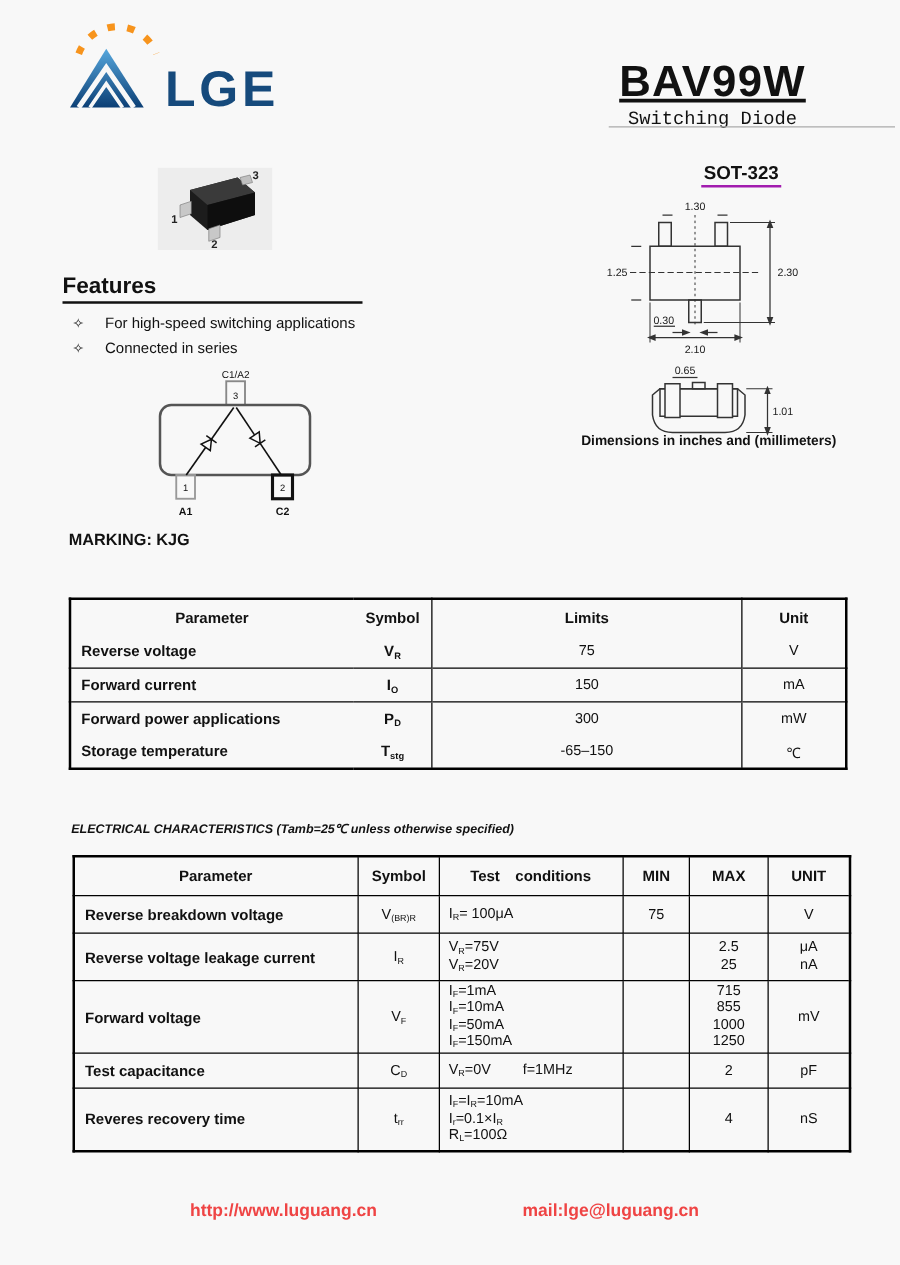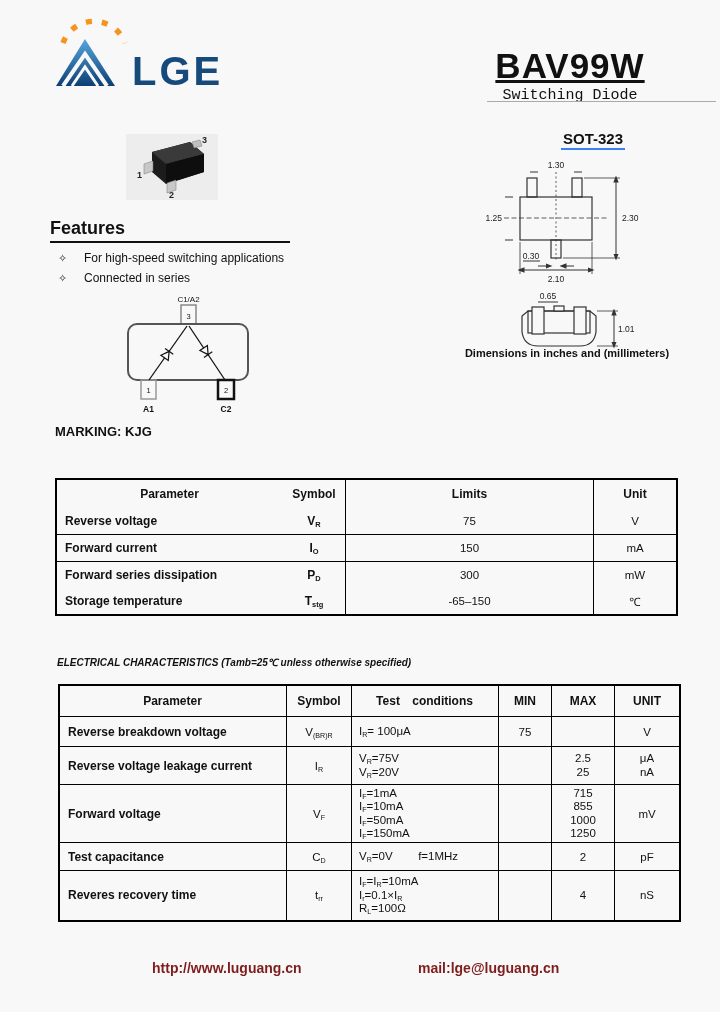--- a/index.html
+++ b/index.html
@@ -16,21 +16,21 @@
   .title-block{left:440px;top:46px;width:260px;text-align:center;}
   .part-number{font-size:35px;font-weight:bold;letter-spacing:1px;margin:0;text-decoration:underline;}
   .part-subtitle{font-size:15px;margin-top:1px;font-family:Liberation Mono, monospace;}
   .title-rule{left:487px;top:101px;width:229px;height:1px;background:#aaa;}
   
   .features-heading{left:50px;top:218px;font-size:18px;font-weight:bold;}
   .features-rule{left:50px;top:241px;width:240px;height:2px;background:#111;}
   .feature-item{left:58px;font-size:12px;display:flex;align-items:center;}
   .feature-bullet{font-size:11px;width:26px;color:#222;}
   .sot-heading{left:468px;top:130px;width:250px;text-align:center;font-size:15px;font-weight:bold;}
-  .sot-heading span{border-bottom:2px solid #3b82f6;padding:0 2px 1px;}
+  .sot-heading span{border-bottom:2px solid #a21caf;padding:0 2px 1px;}
   .drawing-caption{left:447px;top:347px;width:240px;text-align:center;font-size:11px;font-weight:bold;}
   .marking-line{left:55px;top:424px;font-size:13px;font-weight:bold;}
   .ratings-title{left:55px;top:452px;font-size:13px;font-weight:bold;}
   .elec-title{left:57px;top:655px;font-size:10px;font-weight:bold;font-style:italic;}
   
   table{border-collapse:collapse;table-layout:fixed;}
   .t1{left:55px;top:478px;width:610px;border:2px solid #000;font-size:12px;}
   .t1 th{font-size:12px;font-weight:bold;height:26px;}
   .t1 td{height:24px;}
   .t1 .c-param{width:225px;text-align:left;padding-left:8px;font-weight:bold;}
@@ -49,21 +49,21 @@
   .t2 .c{width:145px;text-align:left;padding-left:7px;}
   .t2 th.c{text-align:center;padding-left:0;word-spacing:9px;}
   .t2 .mn{width:50px;text-align:center;}
   .t2 .mx{width:60px;text-align:center;}
   .t2 .u{width:62px;text-align:center;}
   .t2 .ln{line-height:13.5px;white-space:pre-wrap;font-size:11.5px;}
   .t2 td{font-weight:normal;font-size:11.5px;}
   .t2 td.p{font-weight:bold;font-size:12px;}
   .r1{height:30px;} .r2{height:38px;} .r3{height:58px;} .r4{height:28px;} .r5{height:50px;}
   
-  .footer-link{top:960px;font-size:14px;font-weight:bold;color:#7f1d1d;}
+  .footer-link{top:960px;font-size:14px;font-weight:bold;color:#ef4444;}
   .f-web{left:152px;} .f-mail{left:418px;}
 </style>
 </head>
 <body>
 
 <div class="page">
 
   <svg class="abs" style="left:48px;top:14px;" width="190" height="80" viewBox="0 0 190 80">
     <defs>
       <linearGradient id="lg" x1="0" y1="0" x2="0" y2="1">
@@ -214,21 +214,21 @@
       <td class="c-lim">75</td>
       <td class="c-unit">V</td>
     </tr>
     <tr class="hb">
       <td class="c-param">Forward current</td>
       <td class="c-sym">I<sub>O</sub></td>
       <td class="c-lim">150</td>
       <td class="c-unit">mA</td>
     </tr>
     <tr>
-      <td class="c-param">Forward series dissipation</td>
+      <td class="c-param">Forward power applications</td>
       <td class="c-sym">P<sub>D</sub></td>
       <td class="c-lim">300</td>
       <td class="c-unit">mW</td>
     </tr>
     <tr>
       <td class="c-param">Storage temperature</td>
       <td class="c-sym">T<sub>stg</sub></td>
       <td class="c-lim">-65–150</td>
       <td class="c-unit">℃</td>
     </tr>

